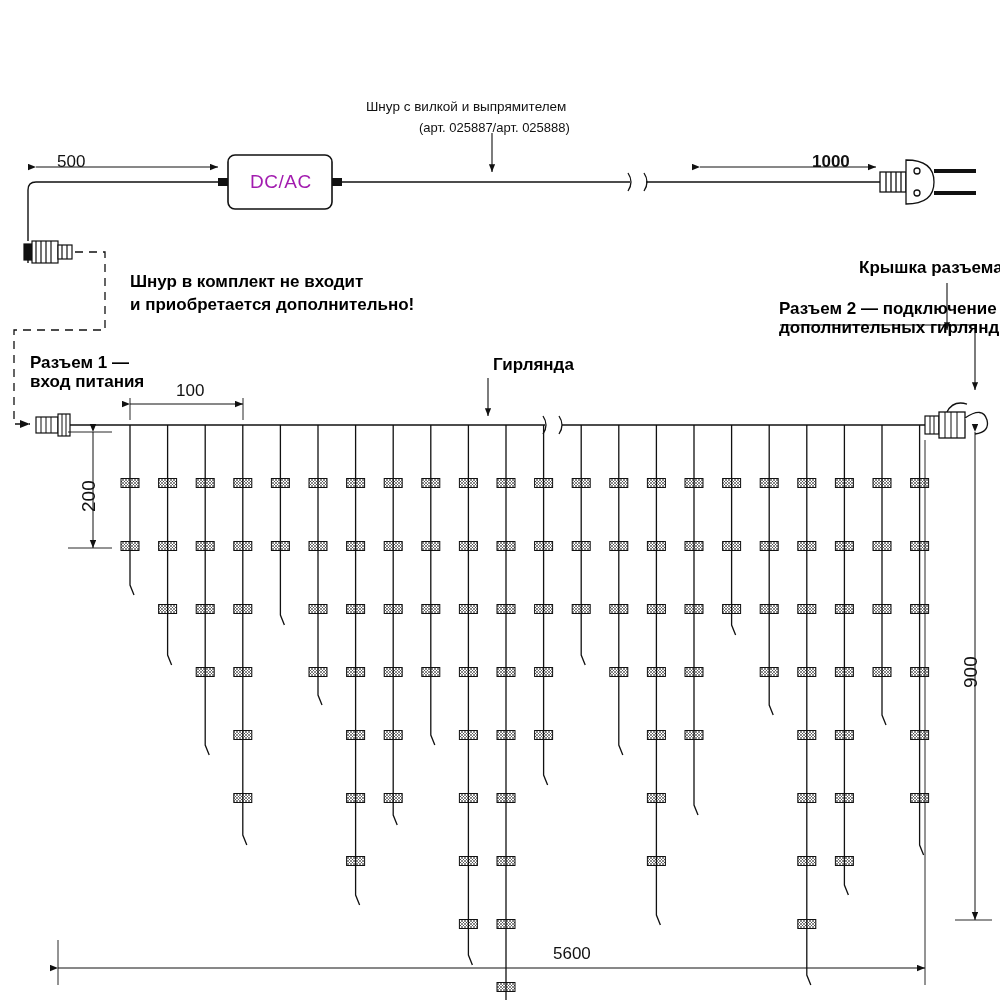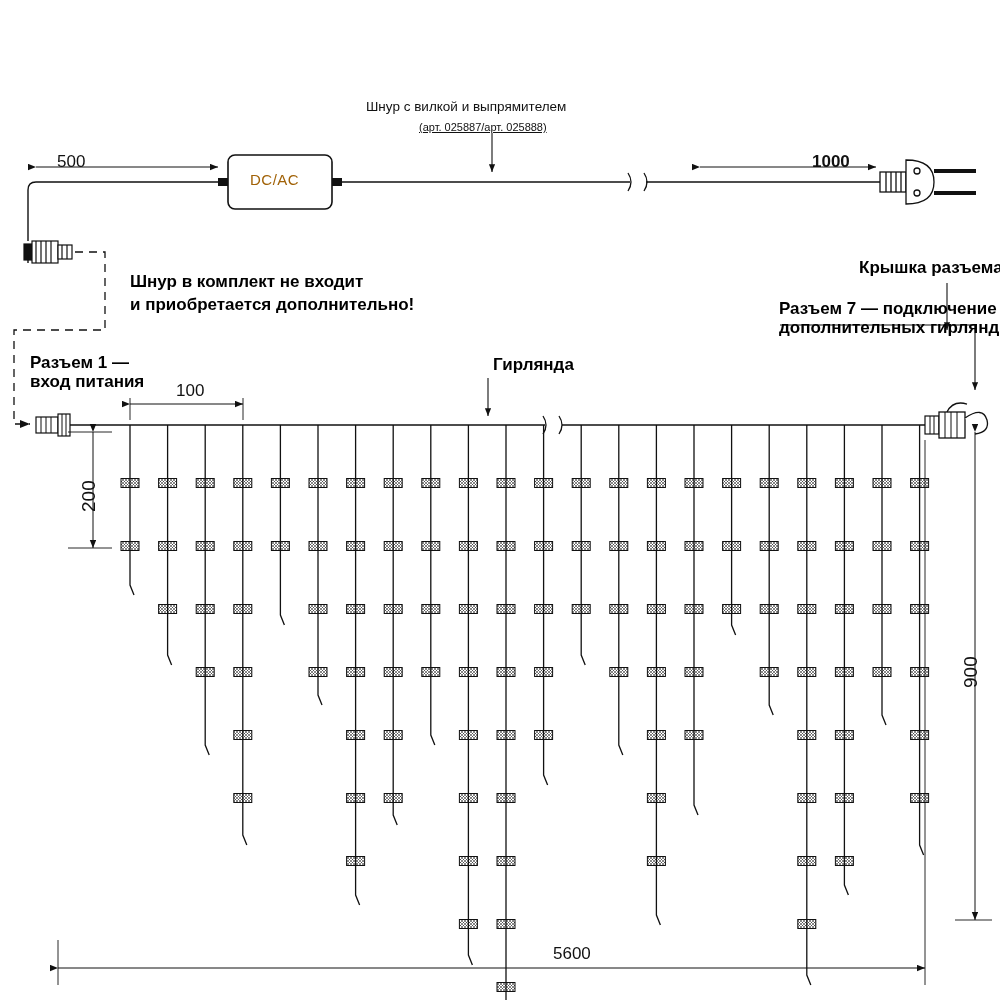--- a/index.html
+++ b/index.html
@@ -40,27 +40,26 @@
   .note {
     font-size: 13.5px;
     color: #111;
   }
   .note-b {
     font-size: 17px;
     font-weight: bold;
     color: #000000;
   }
   .note-sm {
-    font-size: 11px;
+    font-size: 13px;
     color: #111;
-    text-decoration: underline;
   }
   .dcac {
-    font-size: 15px;
-    color: #a16207;
+    font-size: 19px;
+    color: #a21caf;
     letter-spacing: 0.5px;
   }
 </style>
 </head>
 <body>
 
 <div id="stage">
 
   <svg width="1000" height="1000" viewBox="0 0 1000 1000">
     <defs>
@@ -535,21 +534,21 @@
 
   <div class="lbl dcac" style="left:250px; top:171px;">DC/AC</div>
 
   <div class="lbl note-b" style="left:130px; top:272px;">Шнур в комплект не входит</div>
   <div class="lbl note-b" style="left:130px; top:295px;">и приобретается дополнительно!</div>
 
   <div class="lbl note-b" style="left:30px; top:353px;">Разъем 1 —</div>
   <div class="lbl note-b" style="left:30px; top:372px;">вход питания</div>
 
   <div class="lbl note-b" style="left:859px; top:258px;">Крышка разъема</div>
-  <div class="lbl note-b" style="left:779px; top:299px;">Разъем 7 — подключение</div>
+  <div class="lbl note-b" style="left:779px; top:299px;">Разъем 2 — подключение</div>
   <div class="lbl note-b" style="left:779px; top:318px;">дополнительных гирлянд</div>
 
   <div class="lbl note-b" style="left:453px; top:355px;padding-left:40px;">Гирлянда</div>
 
   <div class="lbl dim" style="left:176px; top:381px;">100</div>
 
   <div class="lbl dim-v" style="left:78px; top:512px; transform: rotate(-90deg);">200</div>
   <div class="lbl dim-v" style="left:960px; top:688px; transform: rotate(-90deg);">900</div>
 
   <div class="lbl dim" style="left:508px; top:944px;padding-left:45px;">5600</div>

